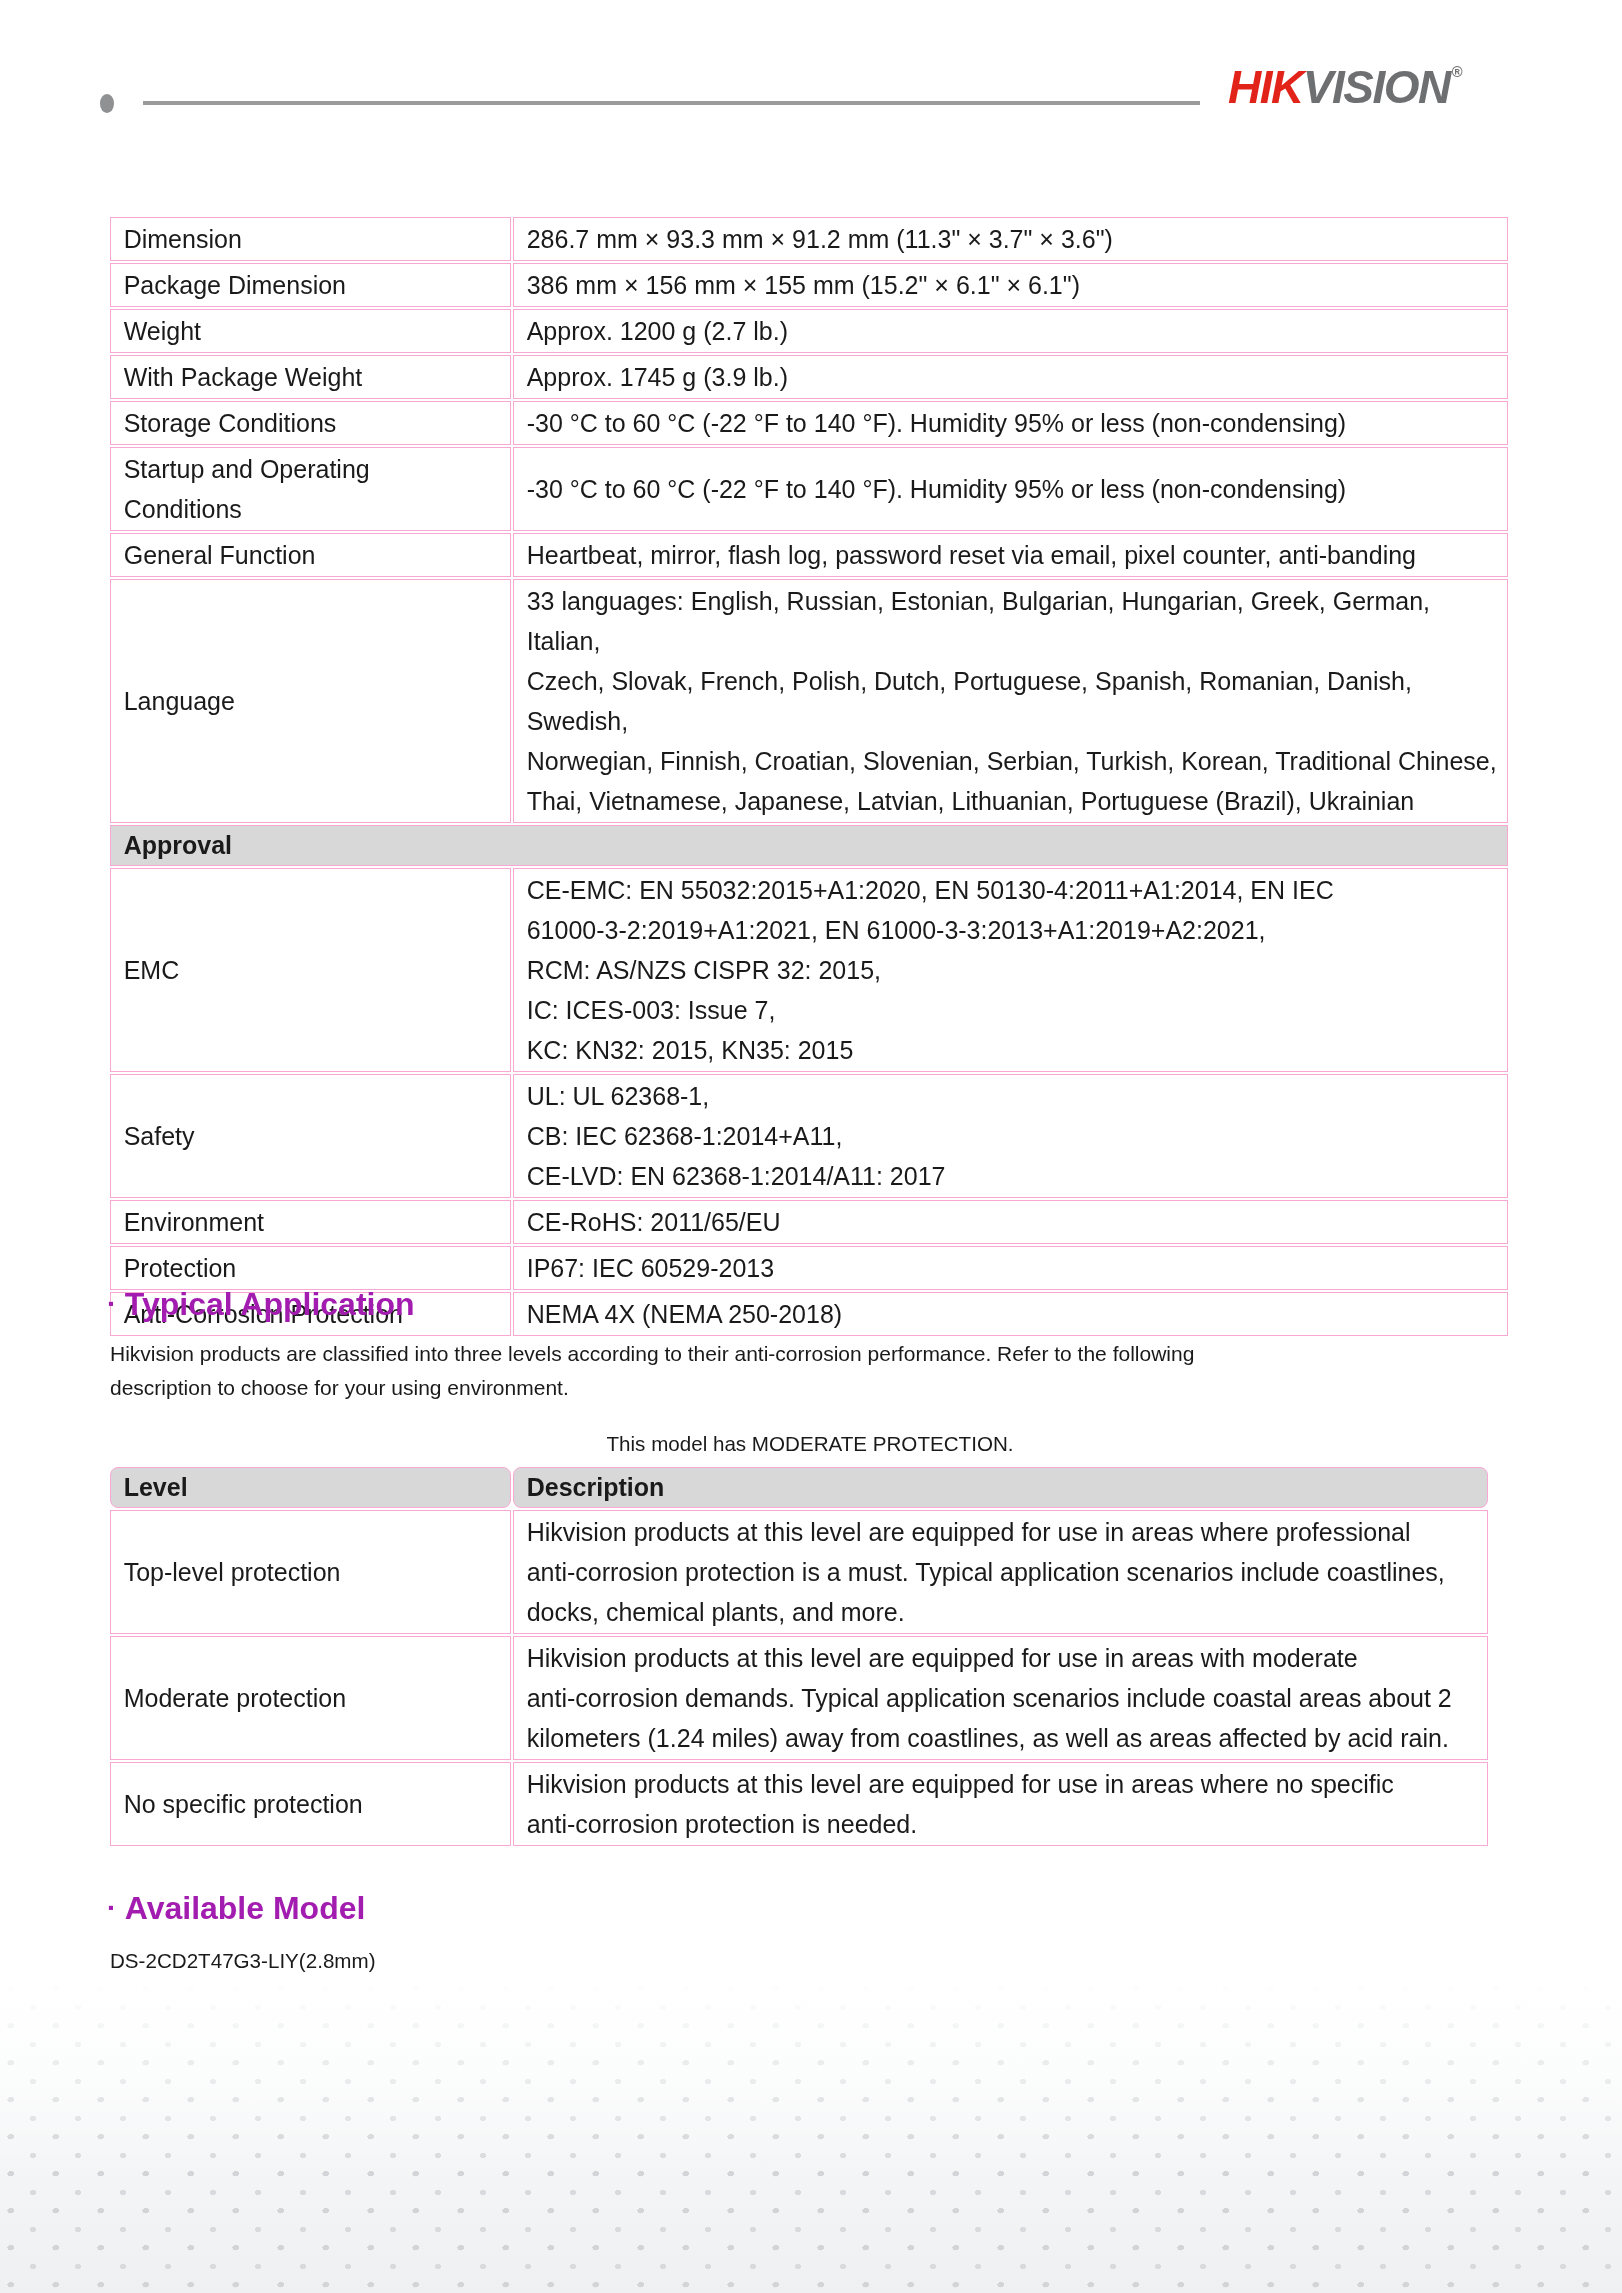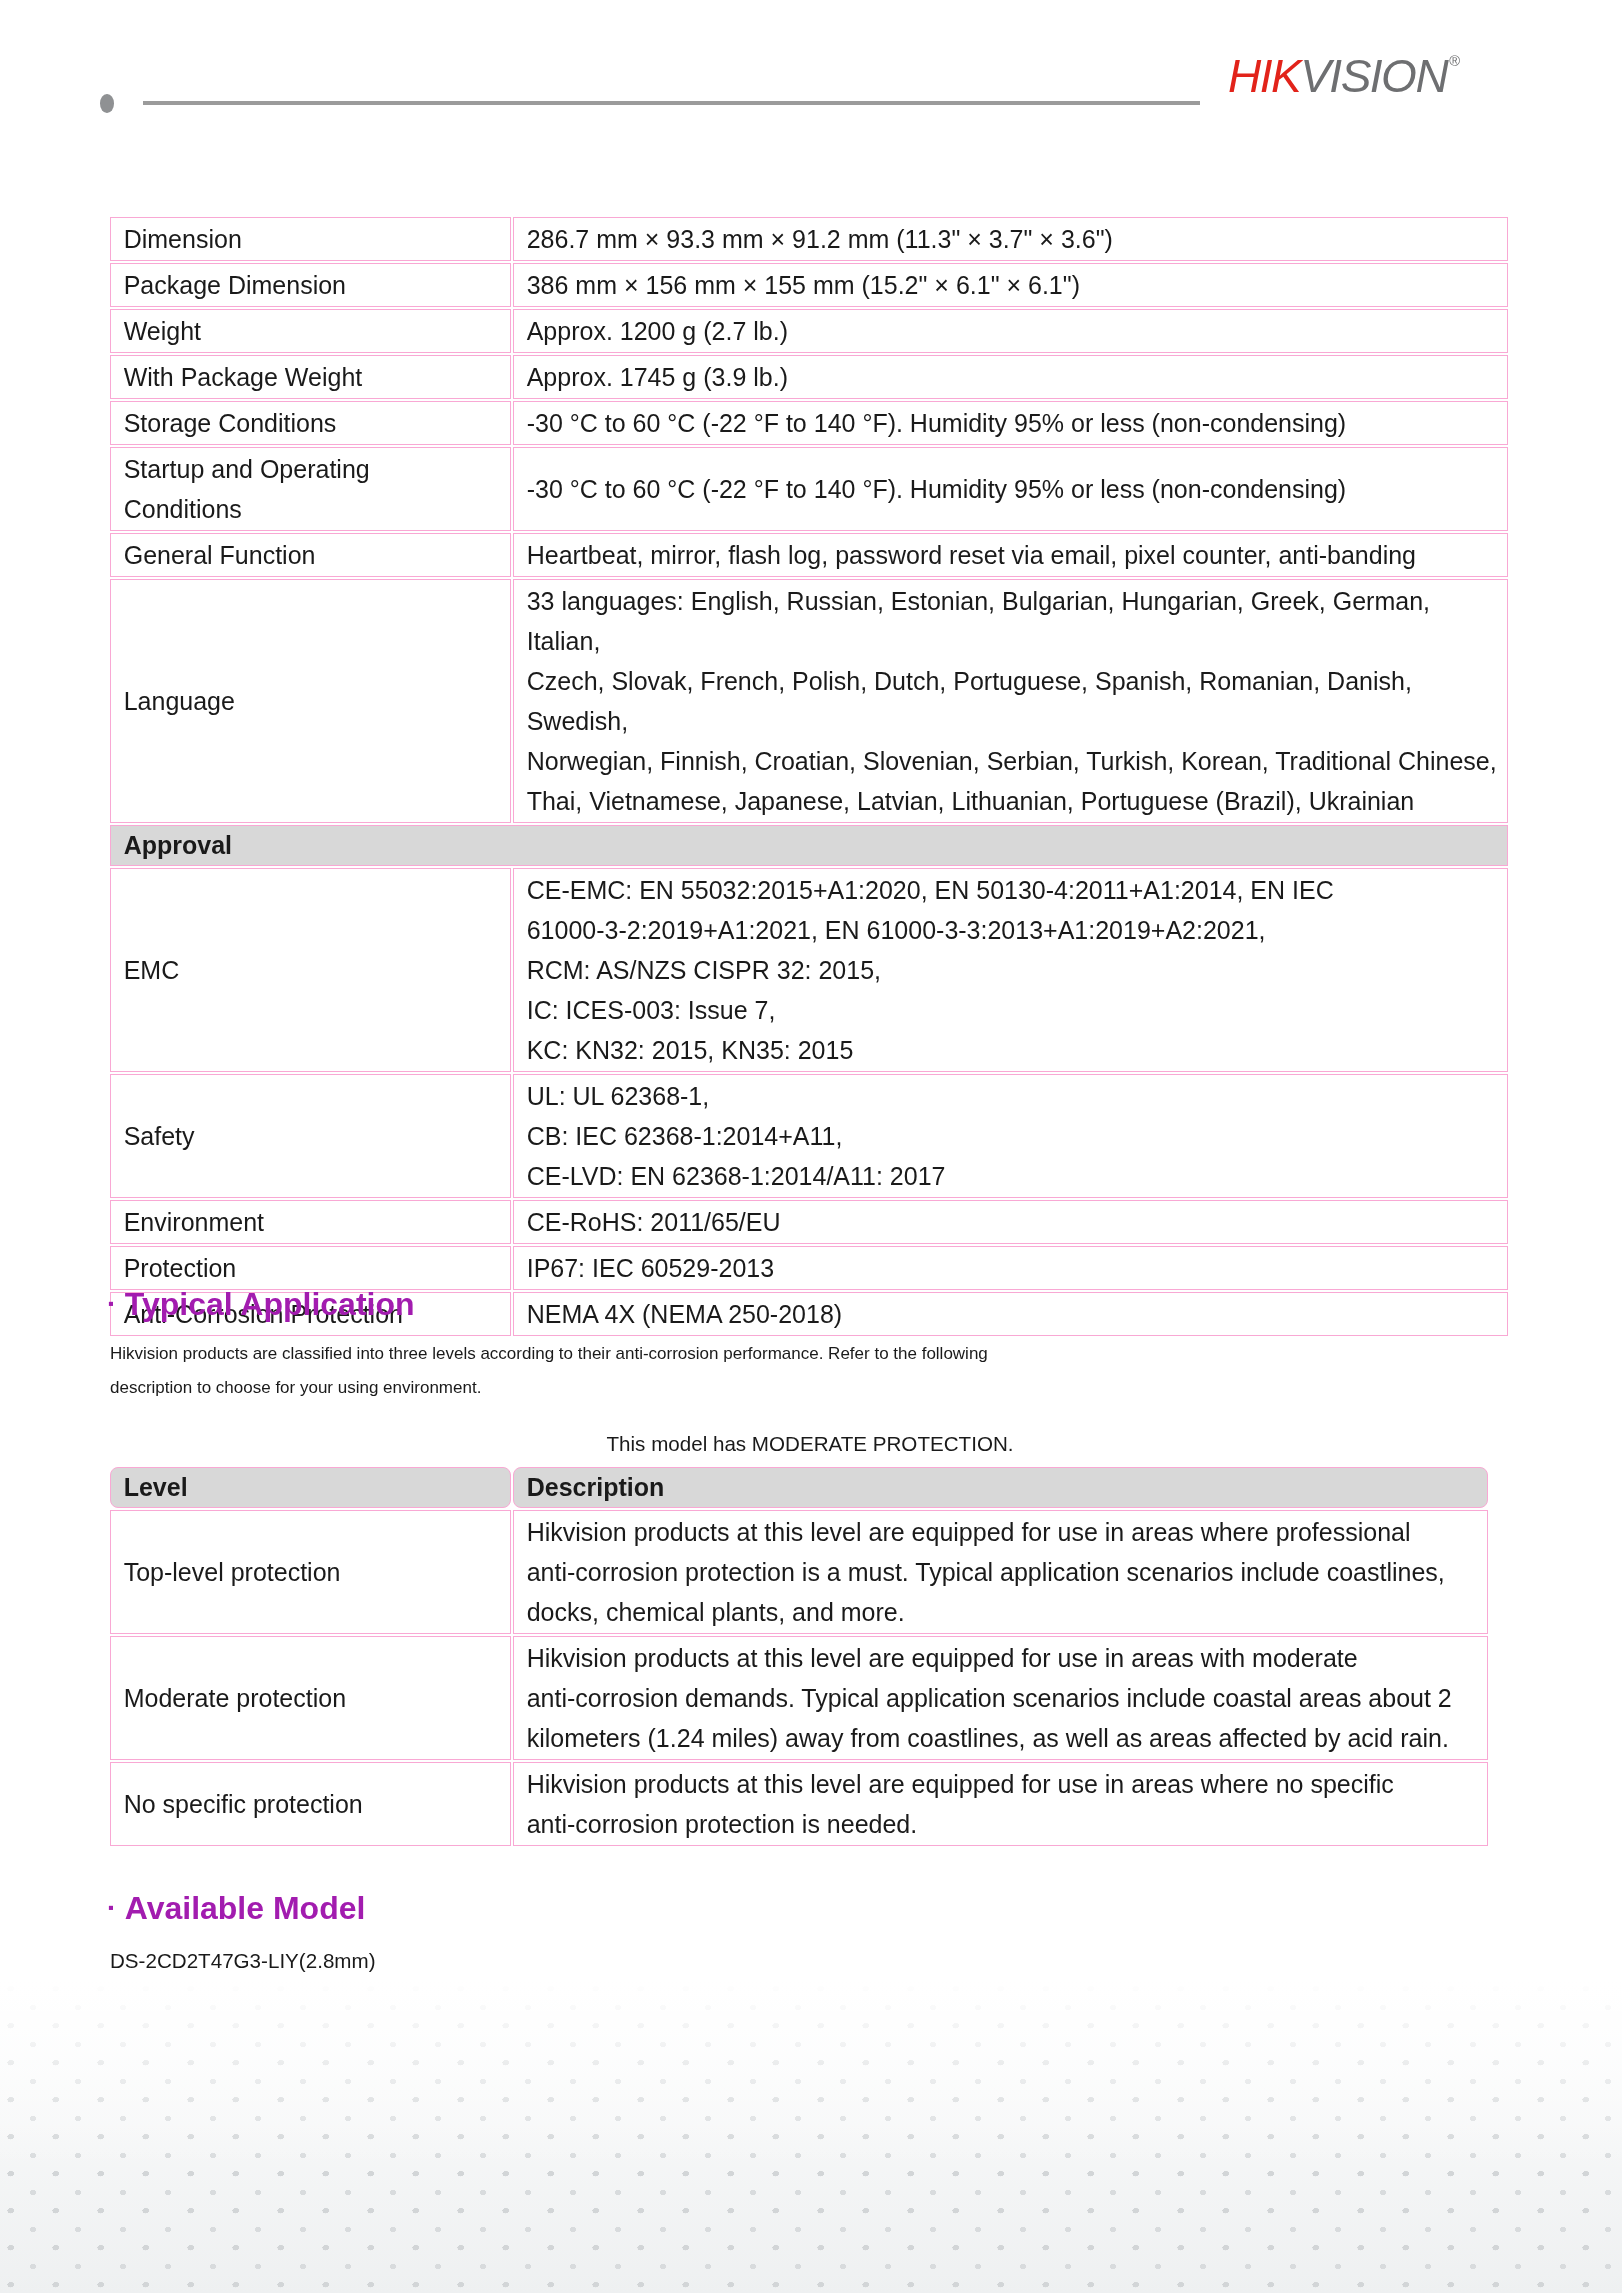--- a/index.html
+++ b/index.html
@@ -9,42 +9,42 @@
   }
   
   .header-dot{
     position:absolute;left:100px;top:94px;width:13.7px;height:18.6px;
     background:#8f9193;border-radius:50%;
   }
   .header-line{
     position:absolute;left:143px;top:101px;width:1057px;height:3.9px;background:#9b9b9b;
   }
   .logo{
-    position:absolute;left:1228px;top:49px;font-style:italic;font-weight:normal;
+    position:absolute;left:1228px;top:60px;font-style:italic;font-weight:bold;
     font-size:46px;letter-spacing:-1.5px;white-space:nowrap;
   }
   .logo-hik{color:#e2231a;}
   .logo-vision{color:#6e6f71;}
   .logo-reg{color:#6e6f71;font-size:14.7px;vertical-align:26.5px;font-style:normal;margin-left:2px;letter-spacing:0;}
   
   table{border-collapse:separate;border-spacing:2px;}
   td,th{
     border:1px solid #f9a8d4;background:#ffffff;
     font-size:25px;line-height:40px;vertical-align:middle;
     padding:1px 9.8px 1px 12.7px;white-space:pre-line;text-align:left;
   }
   .spec-table{position:absolute;left:108px;top:215px;width:1402px;}
   .spec-table col.c1{width:401px;}
   .section-cell{background:#d8d8d8;font-weight:bold;line-height:37px;}
   th{background:#d8d8d8;font-weight:bold;line-height:37px;border-radius:8px;}
   
   .typical{position:absolute;left:108px;top:1286px;width:1402px;}
   h2{font-size:32px;font-weight:bold;margin:0;color:#a21caf;}
   .bullet{font-size:16.7px;vertical-align:5.9px;margin-right:10.8px;}
-  .intro{margin:13.7px 0 0 2px;font-size:17px;line-height:34px;white-space:pre-line;}
+  .intro{margin:13.7px 0 0 2px;font-size:21px;line-height:34px;white-space:pre-line;}
   .note{margin:26.5px 0 0 2px;font-size:20.6px;line-height:25.5px;text-align:center;}
   .app-table{width:1382px;margin-top:8.8px;}
   .app-table col.c1{width:401px;}
   
   .models{position:absolute;left:108px;top:1890px;}
   .model-list{list-style:none;margin:11.8px 0 0 2px;padding:0;font-size:20.6px;line-height:44px;}
   
   .footer-pattern{
     position:absolute;left:0;right:0;bottom:0;height:314px;
     background:

